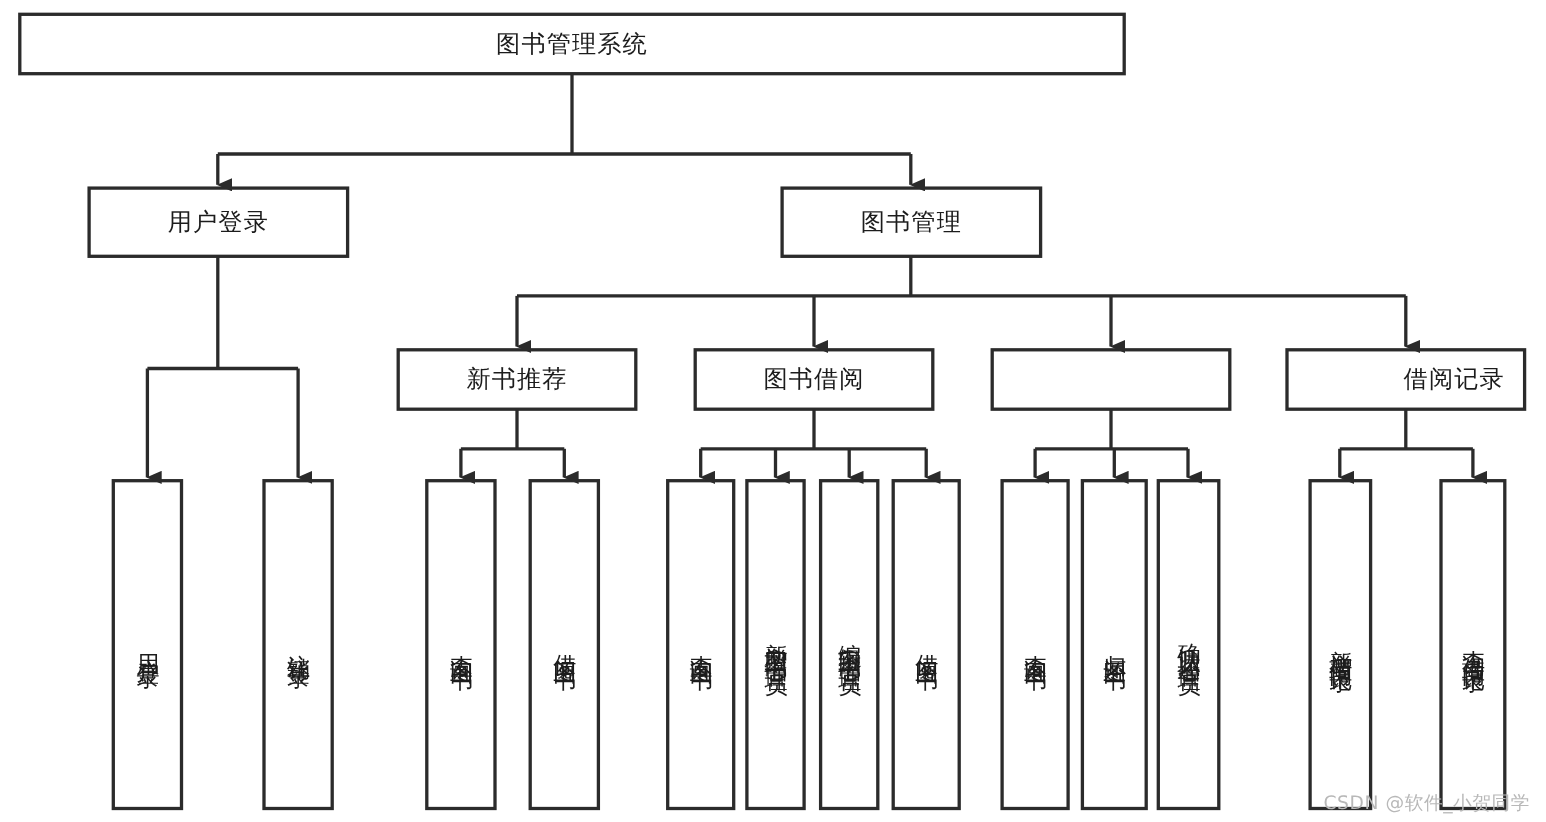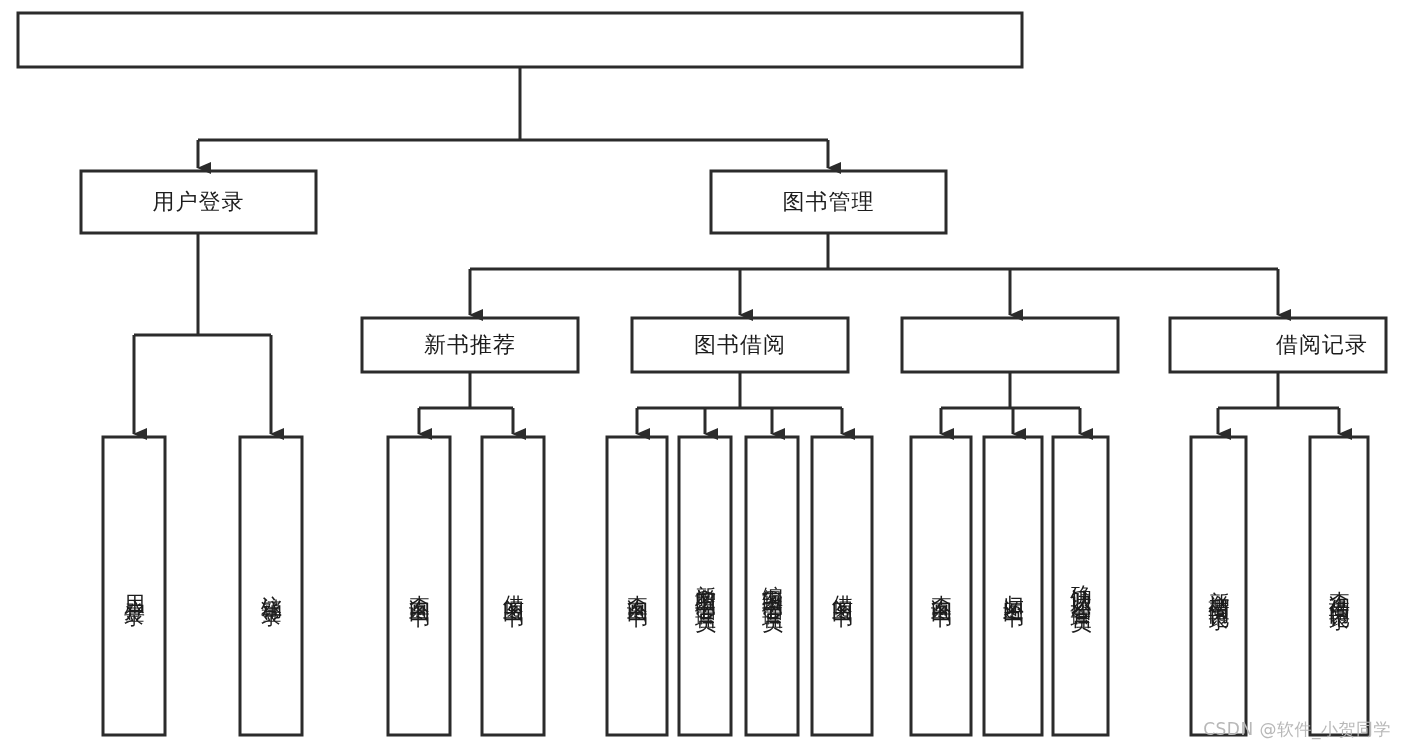--- a/index.html
+++ b/index.html
@@ -158,20 +158,23 @@
     <path class="connector" d="M 941 408 L 941 434" marker-end="url(#arrow)"></path>
     <path class="connector" d="M 1013 408 L 1013 434" marker-end="url(#arrow)"></path>
     <path class="connector" d="M 1080 408 L 1080 434" marker-end="url(#arrow)"></path>
 
     <path class="connector" d="M 1278 372 L 1278 408"></path>
     <path class="connector" d="M 1218 408 L 1339 408"></path>
     <path class="connector" d="M 1218 408 L 1218 434" marker-end="url(#arrow)"></path>
     <path class="connector" d="M 1339 408 L 1339 434" marker-end="url(#arrow)"></path>
   </svg>
 
+  <div class="horiz-label-wrap" style="left:18px; top:13px; width:1004px; height:54px;">
+    <span class="horiz-label-text">图书管理系统</span>
+  </div>
 
   <div class="horiz-label-wrap" style="left:81px; top:171px; width:235px; height:62px;">
     <span class="horiz-label-text">用户登录</span>
   </div>
 
   <div class="horiz-label-wrap" style="left:362px; top:318px; width:216px; height:54px;">
     <span class="horiz-label-text">新书推荐</span>
   </div>
 
   <div class="horiz-label-wrap" style="left:711px; top:171px; width:235px; height:62px;">

